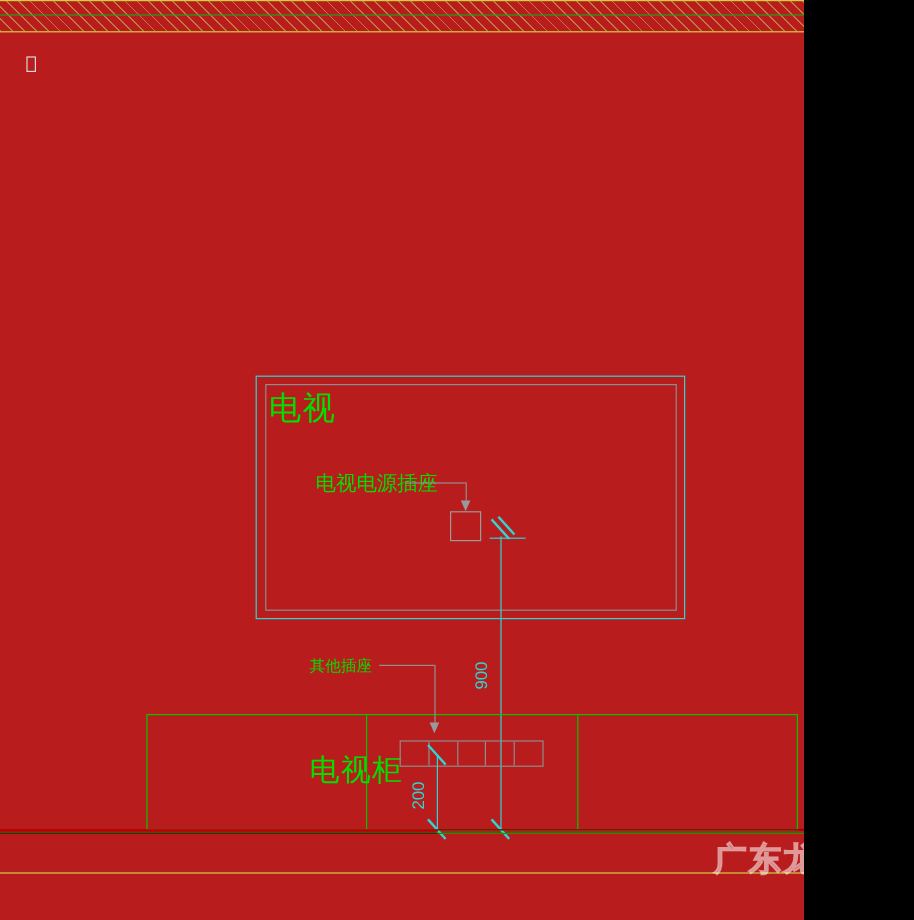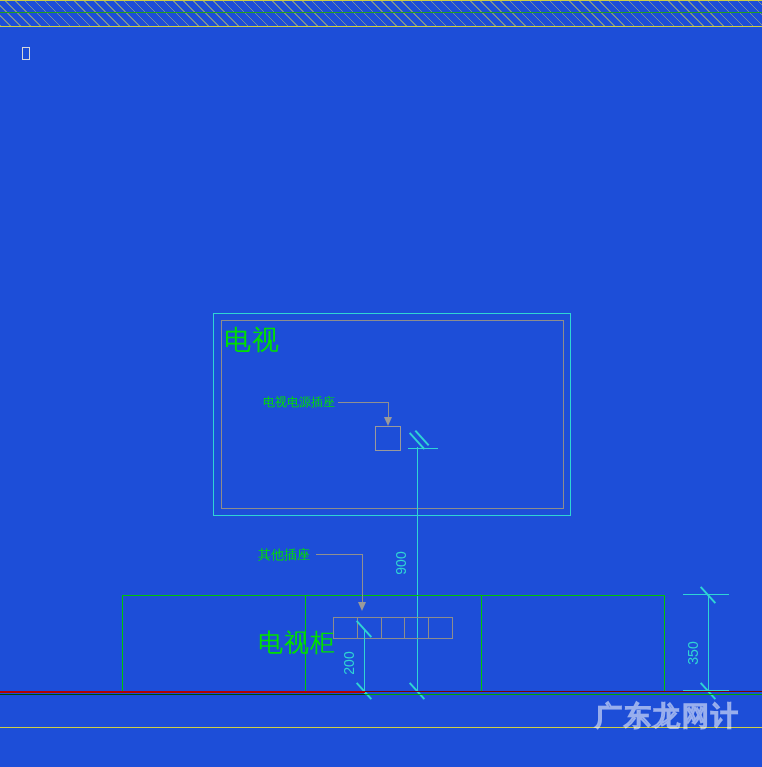--- a/index.html
+++ b/index.html
@@ -1,38 +1,38 @@
 <!DOCTYPE html>
 <html><head>
 <meta charset="utf-8">
 <title>CAD TV Wall Elevation</title>
 <style>
   html,body{margin:0;padding:0;background:#000;}
   body{width:762px;height:767px;overflow:hidden;
        font-family:"Liberation Sans","DejaVu Sans",sans-serif;}
-  #stage{position:relative;width:762px;height:767px;background:#1d4ed8;overflow:hidden;}
+  #stage{position:relative;width:670px;height:767px;background:#b91c1c;overflow:hidden;}
 
   
   .hline{position:absolute;height:0;border-top-style:solid;border-top-width:1px;}
   .vline{position:absolute;width:0;border-left-style:solid;border-left-width:1px;}
   .rect{position:absolute;box-sizing:border-box;}
 
   
   #top-rule{left:0;top:12px;width:762px;border-top:1px solid #1f9e1f;}
   #cursor-box{left:22px;top:47px;width:8px;height:13px;border:1px solid #d8d8d8;}
 
   
   #tv-outer{left:213px;top:313px;width:358px;height:203px;border:1px solid #2fd4d4;}
   #tv-inner{left:221px;top:320px;width:343px;height:189px;border:1px solid #8d8d8d;}
   #tv-label{position:absolute;left:224px;top:325px;color:#00e000;
             font-size:27px;line-height:30px;letter-spacing:1px;white-space:nowrap;}
 
   
   #tv-lead-label{position:absolute;left:263px;top:396px;color:#00e000;
-                 font-size:12px;line-height:13px;white-space:nowrap;letter-spacing:0px;}
+                 font-size:17px;line-height:13px;white-space:nowrap;letter-spacing:0px;}
   #tv-lead-h{left:338px;top:402px;width:50px;border-top:1px solid #909090;}
   #tv-lead-v{left:388px;top:402px;height:19px;border-left:1px solid #909090;}
   #tv-lead-arrow{position:absolute;left:384px;top:417px;width:0;height:0;
                  border-left:4px solid transparent;border-right:4px solid transparent;
                  border-top:9px solid #9a9a9a;}
   #tv-socket{left:375px;top:426px;width:26px;height:25px;border:1px solid #9a9a9a;}
 
   
   #tv-cross{position:absolute;left:404px;top:438px;width:34px;height:22px;}
   #tv-cross .tick{position:absolute;left:8px;top:-1px;width:20px;height:0;

